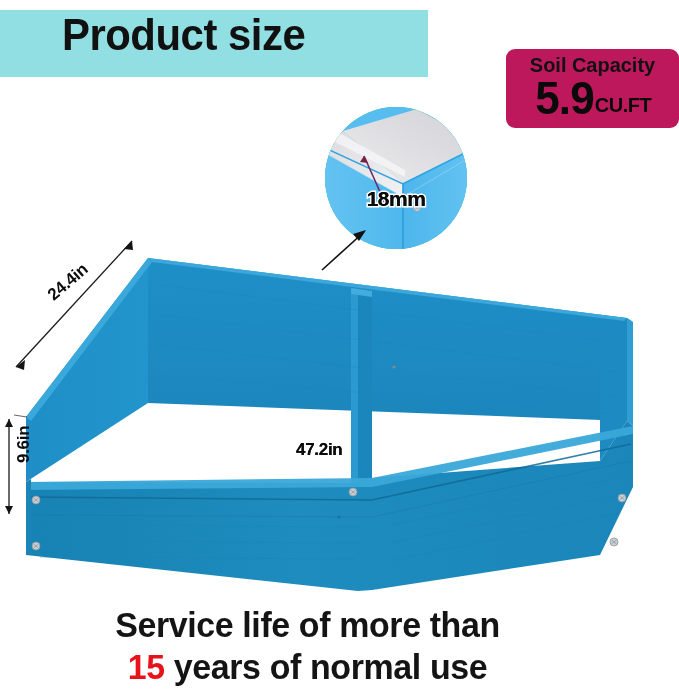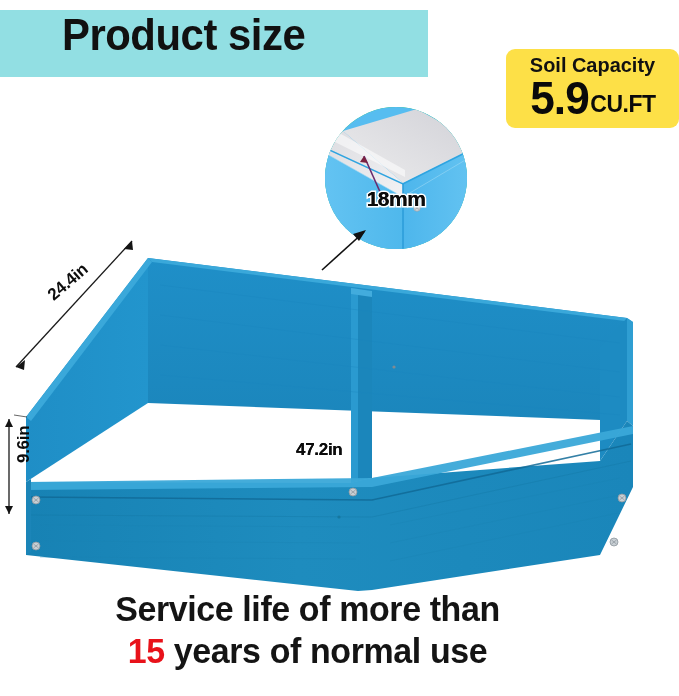--- a/index.html
+++ b/index.html
@@ -40,21 +40,21 @@
     transform-origin: left top;
   }
 
   
   #soil-badge {
     position: absolute;
     left: 506px;
     top: 49px;
     width: 173px;
     height: 79px;
-    background: #fde047;
+    background: #be185d;
     border-radius: 9px;
     overflow: hidden;
   }
   #soil-label {
     position: absolute;
     left: 0;
     top: 4px;
     width: 100%;
     text-align: center;
     font-size: 21px;
@@ -74,21 +74,21 @@
   }
   #soil-number {
     font-size: 46px;
     font-weight: 700;
     color: #0a0a0a;
     letter-spacing: -1px;
     transform: scaleX(0.96);
     display: inline-block;
   }
   #soil-unit {
-    font-size: 23px;
+    font-size: 20px;
     font-weight: 700;
     color: #0a0a0a;
     letter-spacing: -0.5px;
     vertical-align: baseline;
     position: relative;
     top: -2px;
   }
 
   
   #magnifier {
@@ -167,21 +167,21 @@
   #dim-47-top {
     left: 296px;
     top: 440px;
     color: #0b0b0b;
   }
 
   
   #footer {
     position: absolute;
     left: 0;
-    top: 588px;
+    top: 604px;
     width: 615px;
     text-align: center;
   }
   .footer-line {
     font-size: 35px;
     font-weight: 700;
     color: #141414;
     line-height: 42px;
     letter-spacing: -0.4px;
     white-space: nowrap;

